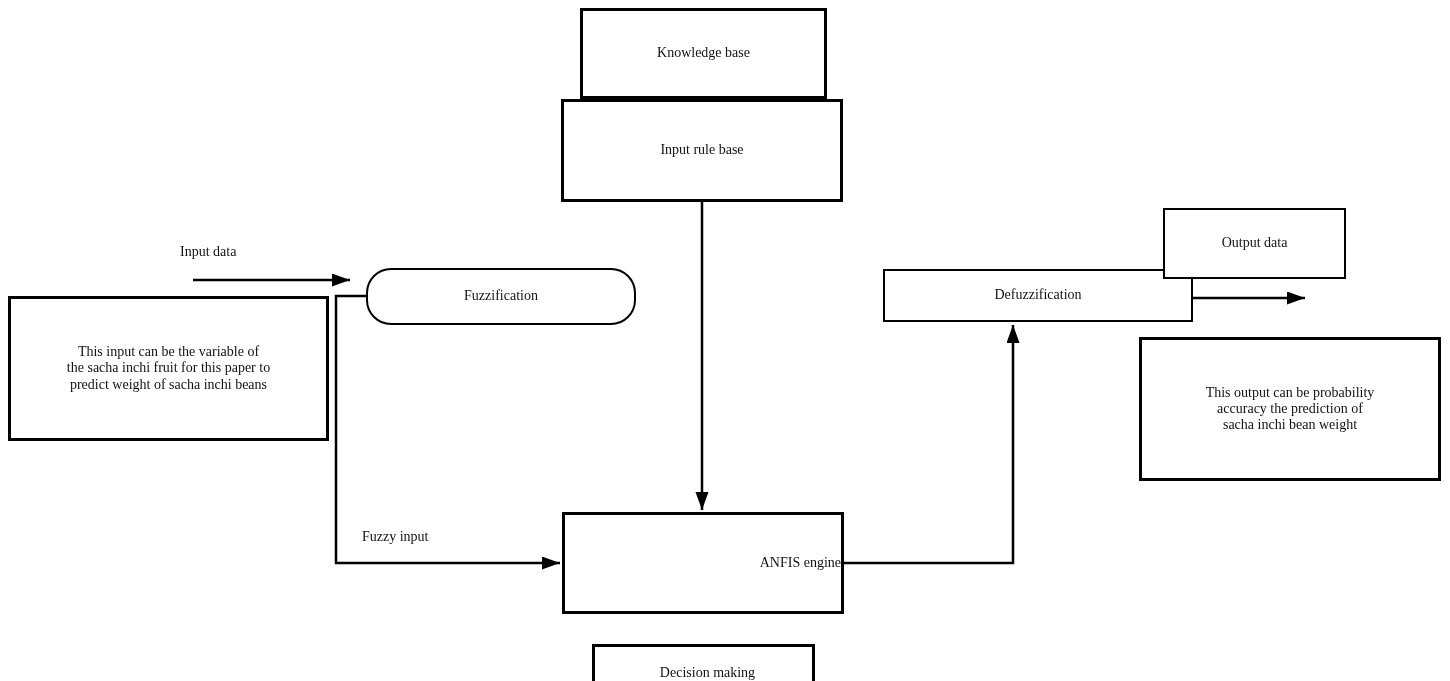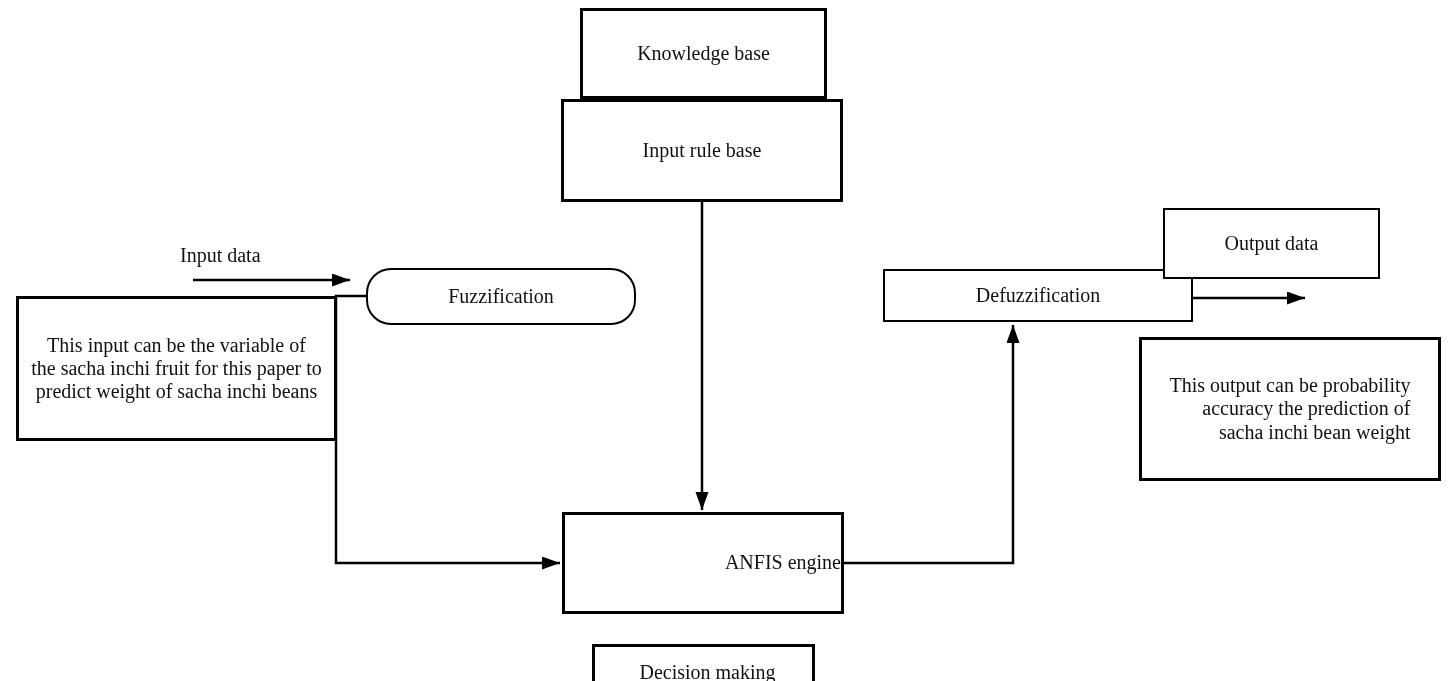--- a/index.html
+++ b/index.html
@@ -9,21 +9,21 @@
   }
   html,body{margin:0;padding:0;background:var(--bg);}
   #canvas{
     position:relative;
     width:1450px;
     height:681px;
     background:var(--bg);
     overflow:hidden;
     font-family:"Liberation Serif","DejaVu Serif",serif;
     color:var(--text);
-    font-size:20px;
+    font-size:14px;
   }
   .box{
     position:absolute;
     box-sizing:border-box;
     background:var(--bg);
     border:3px solid var(--line);
     display:flex;
     align-items:center;
     justify-content:center;
     text-align:center;
@@ -46,26 +46,26 @@
     stroke:var(--line);
     stroke-width:2.5;
     fill:none;
   }
   #arrowhead polygon{fill:var(--line);}
 
   
   #knowledge-base   {left:580px; top:8px;   width:247px; height:91px;}
   #fuzzy-rule-base  {left:561px; top:99px;  width:282px; height:103px;}
   #fuzzification    {left:366px; top:268px; width:270px; height:57px;border-radius:25px;}
-  #input-note       {left:8px;   top:296px; width:321px; height:145px;margin-left:8px;}
+  #input-note       {left:8px;   top:296px; width:321px; height:145px;}
   #anfis-engine     {left:562px; top:512px; width:282px; height:102px;justify-content:flex-end;}
   #decision-making  {left:592px; top:644px; width:223px; height:58px;padding-left:8px;}
   #defuzzification  {left:883px; top:269px; width:310px; height:53px;}
-  #output-data      {left:1163px;top:208px; width:217px; height:71px;}
-  #output-note      {left:1139px;top:337px; width:302px; height:144px;text-align:right;}
+  #output-data      {left:1163px;top:208px; width:183px; height:71px;}
+  #output-note      {left:1139px;top:337px; width:302px; height:144px;}
 
   #input-data-label {left:180px; top:244px; width:170px;}
   #fuzzy-input-label{left:362px; top:529px; width:170px;}
 </style>
 </head>
 <body>
 
 <div id="canvas">
 
   <svg id="connector-layer" viewBox="0 0 1450 681" xmlns="http://www.w3.org/2000/svg">
@@ -116,14 +116,15 @@
   </div>
 
   <div class="box note" id="output-note">
     <span class="note">This output can be probability
 accuracy the prediction of
 sacha inchi bean weight</span>
   </div>
 
   <div class="edge-label" id="input-data-label">Input data</div>
 
+  <div class="edge-label" id="fuzzy-input-label">Fuzzy input</div>
 
 </div>
 
 </body></html>

